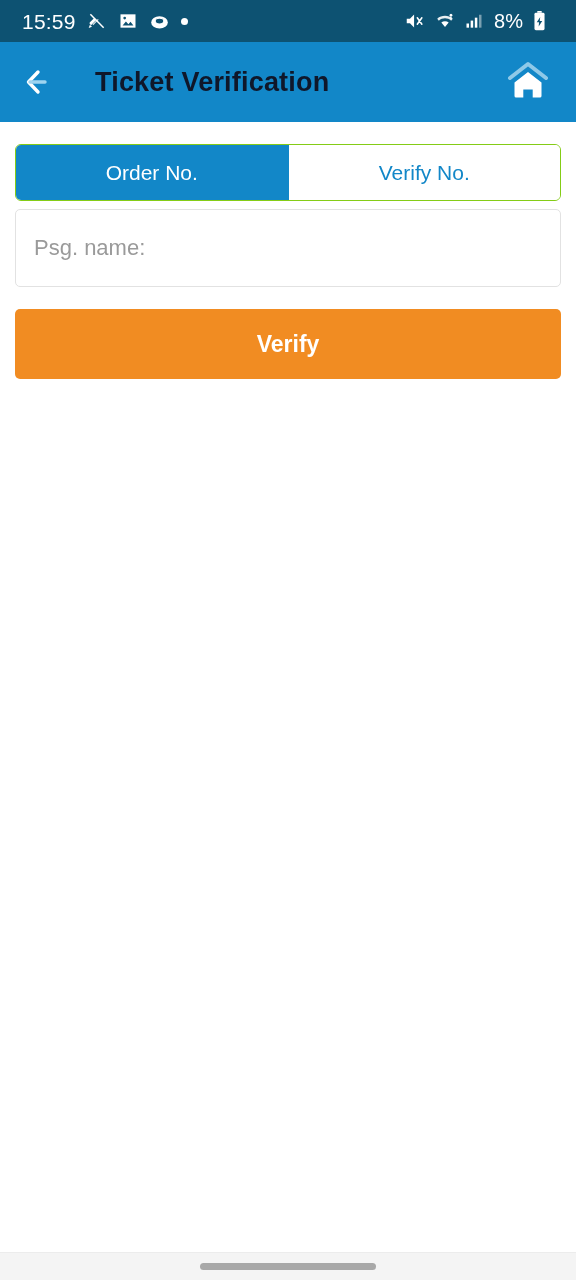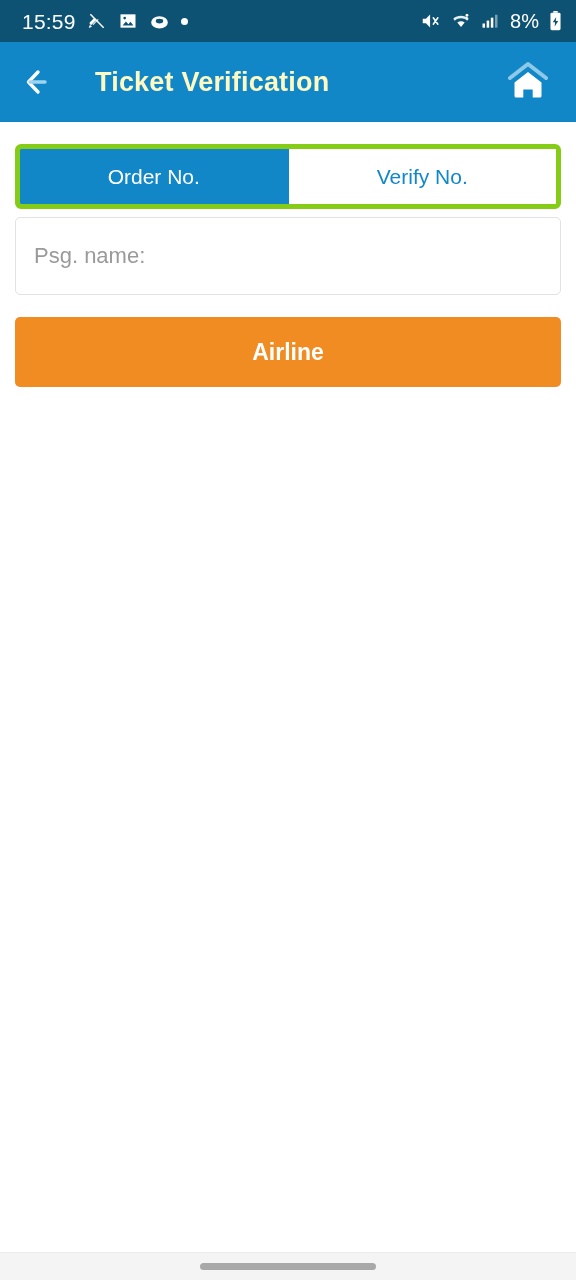--- a/index.html
+++ b/index.html
@@ -15,21 +15,21 @@
     position: relative;
   }
 
   
   .status-bar {
     height: 42px;
     background: #0d5272;
     display: flex;
     align-items: center;
     justify-content: space-between;
-    padding: 0 12px 0 22px;
+    padding: 0 28px 0 22px;
     box-sizing: border-box;
     color: #ffffff;
   }
   .status-left {
     display: flex;
     align-items: center;
     gap: 11px;
   }
   .status-time {
     font-size: 21px;
@@ -75,21 +75,21 @@
     width: 44px;
     height: 44px;
     display: flex;
     align-items: center;
     justify-content: flex-start;
     cursor: pointer;
   }
   .app-title {
     font-size: 27px;
     font-weight: bold;
-    color: #fef9c3;
+    color: #0f172a;
     margin-left: 27px;
     letter-spacing: 0.2px;
     white-space: nowrap;
   }
   .home-btn {
     margin-left: auto;
     width: 52px;
     height: 52px;
     display: flex;
     align-items: center;
@@ -101,21 +101,21 @@
   .content {
     padding: 0 15px;
     box-sizing: border-box;
   }
 
   
   .tabs {
     margin-top: 22px;
     display: flex;
     height: 55px;
-    border: 5px solid #84cc16;
+    border: 1px solid #84cc16;
     border-radius: 6px;
     overflow: hidden;
     background: #ffffff;
   }
   .tab {
     flex: 1 1 0;
     display: flex;
     align-items: center;
     justify-content: center;
     font-size: 21px;
@@ -306,20 +306,20 @@
     <div class="tab active">Order No.</div>
     <div class="tab">Verify No.</div>
   </div>
 
   <div class="input-group">
     <div class="input-row">
       <input type="text" placeholder="Psg. name:" style="">
     </div>
   </div>
 
-  <button class="verify-btn">Airline</button>
+  <button class="verify-btn">Verify</button>
 
 
 </div>
 
 <div class="nav-bar">
   <div class="nav-pill"></div>
 </div>
 
 </body></html>

